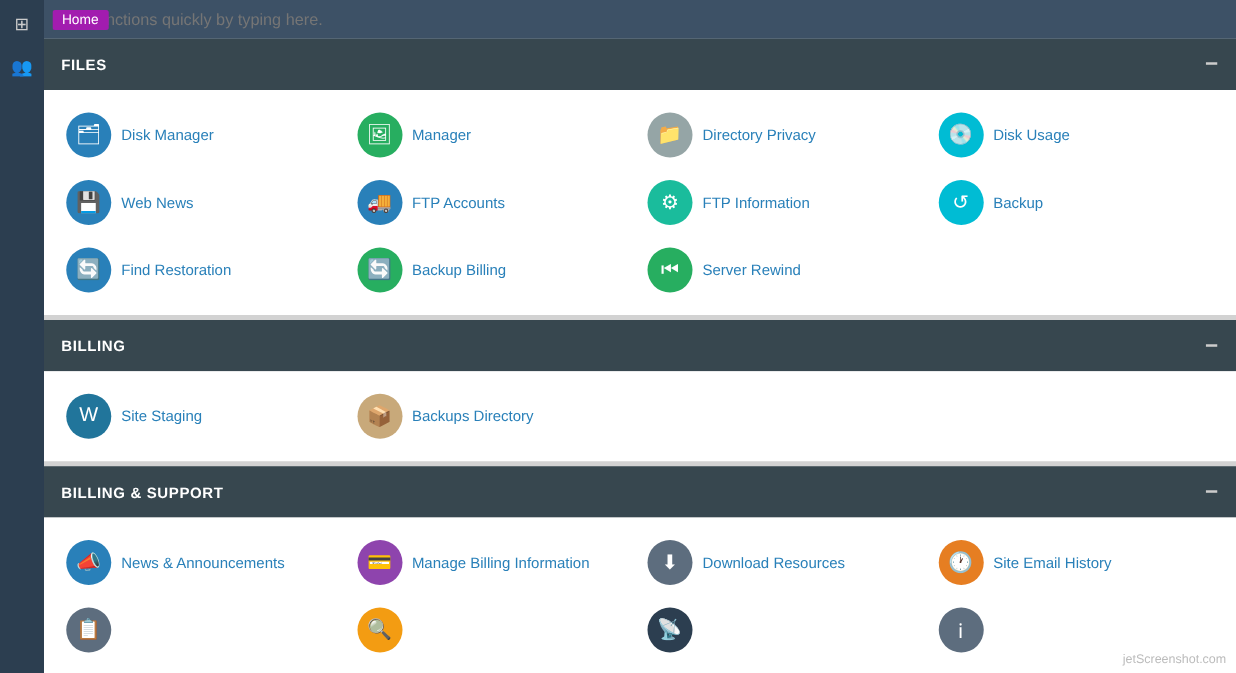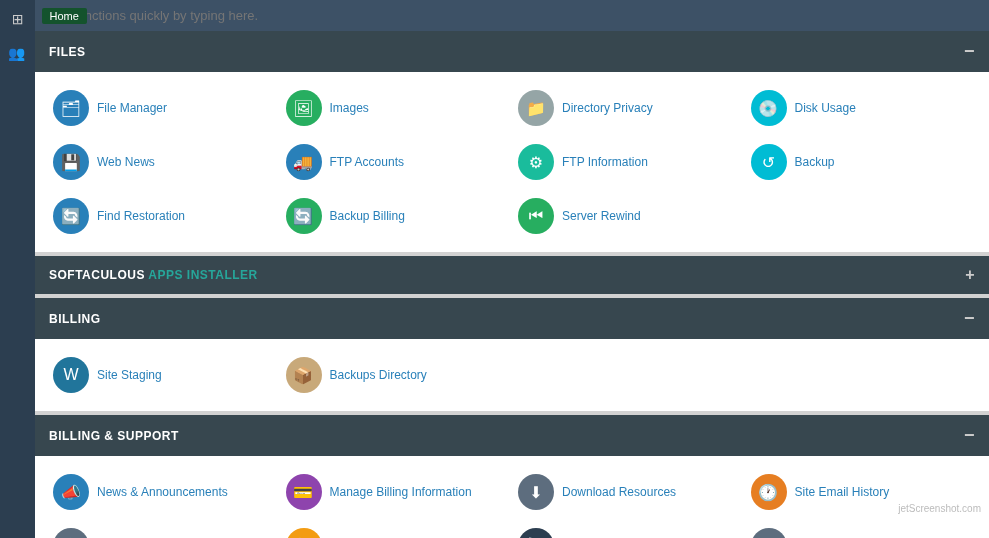--- a/index.html
+++ b/index.html
@@ -43,25 +43,25 @@
     .icon-teal { background: #1abc9c; color: white; }
     .icon-orange { background: #e67e22; color: white; }
     .icon-purple { background: #8e44ad; color: white; }
     .icon-darkblue { background: #2c3e50; color: white; }
     .icon-cyan { background: #00bcd4; color: white; }
     .icon-yellow { background: #f39c12; color: white; }
     .icon-wp { background: #21759b; color: white; }
     .icon-tan { background: #c8a97a; color: white; }
     .icon-slate { background: #5d6d7e; color: white; }
 
-    .watermark { position: fixed; bottom: 24px; right: 8px; opacity: 0.4; font-size: 10px; color: #555; }
+    .watermark { position: fixed; bottom: 5px; right: 8px; opacity: 0.4; font-size: 10px; color: #555; }
 
     
     .tooltip {
-      position: absolute; top: 0; left: 35px; background: #14532d; color: white;
+      position: absolute; top: 0; left: 35px; background: #a21caf; color: white;
       padding: 2px 8px; font-size: 11px; border-radius: 2px; white-space: nowrap; pointer-events: none;
     }
     .sidebar-item-wrap { position: relative; }
 
     .plus-icon { font-size: 16px; color: #ccc; }
     .minus-icon { font-size: 18px; color: #ccc; }
   </style>
 </head>
 <body>
 
@@ -82,25 +82,25 @@
   <div id="sections-container">
       <div class="section">
     <div class="section-header">
       <span class="section-title">FILES</span>
       <span class="minus-icon">−</span>
     </div>
     <div class="section-body">
       <div class="items-grid">
         <div class="item">
           <div class="item-icon icon-blue">🗂</div>
-          <span class="item-label">File Manager</span>
+          <span class="item-label">Disk Manager</span>
         </div>
         <div class="item">
           <div class="item-icon icon-green">🖼</div>
-          <span class="item-label">Images</span>
+          <span class="item-label">Manager</span>
         </div>
         <div class="item">
           <div class="item-icon icon-gray">📁</div>
           <span class="item-label">Directory Privacy</span>
         </div>
         <div class="item">
           <div class="item-icon icon-cyan">💿</div>
           <span class="item-label">Disk Usage</span>
         </div>
         <div class="item">
@@ -127,27 +127,20 @@
           <div class="item-icon icon-green">🔄</div>
           <span class="item-label">Backup Billing</span>
         </div>
         <div class="item">
           <div class="item-icon icon-green">⏮</div>
           <span class="item-label">Server Rewind</span>
         </div>
             <div></div>
           </div>
         </div>
-  </div>
-      <div class="section">
-    <div class="section-header">
-      <span class="section-title">SOFTACULOUS <span class="highlight">APPS INSTALLER</span></span>
-      <span class="plus-icon">+</span>
-    </div>
-
   </div>
       <div class="section">
     <div class="section-header">
       <span class="section-title">BILLING</span>
       <span class="minus-icon">−</span>
     </div>
     <div class="section-body">
       <div class="items-grid">
         <div class="item">
           <div class="item-icon icon-wp">W</div>

